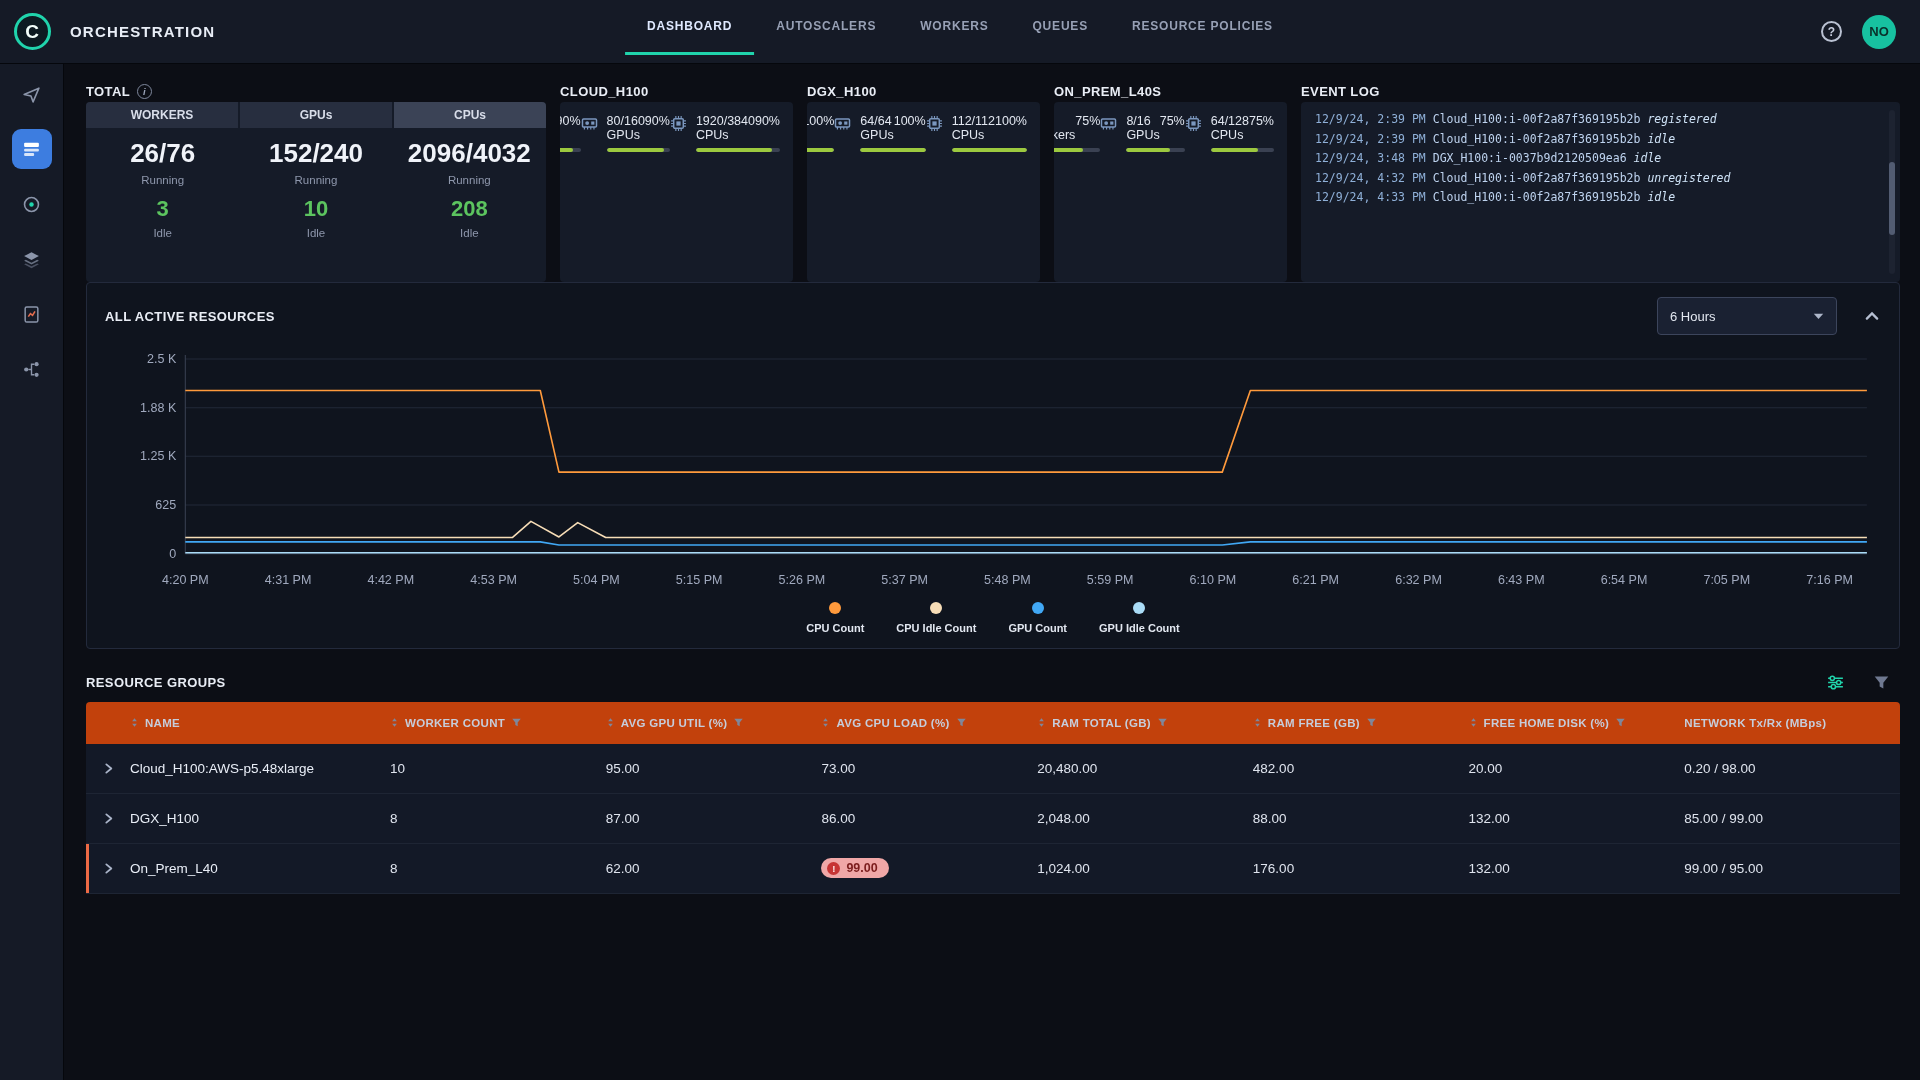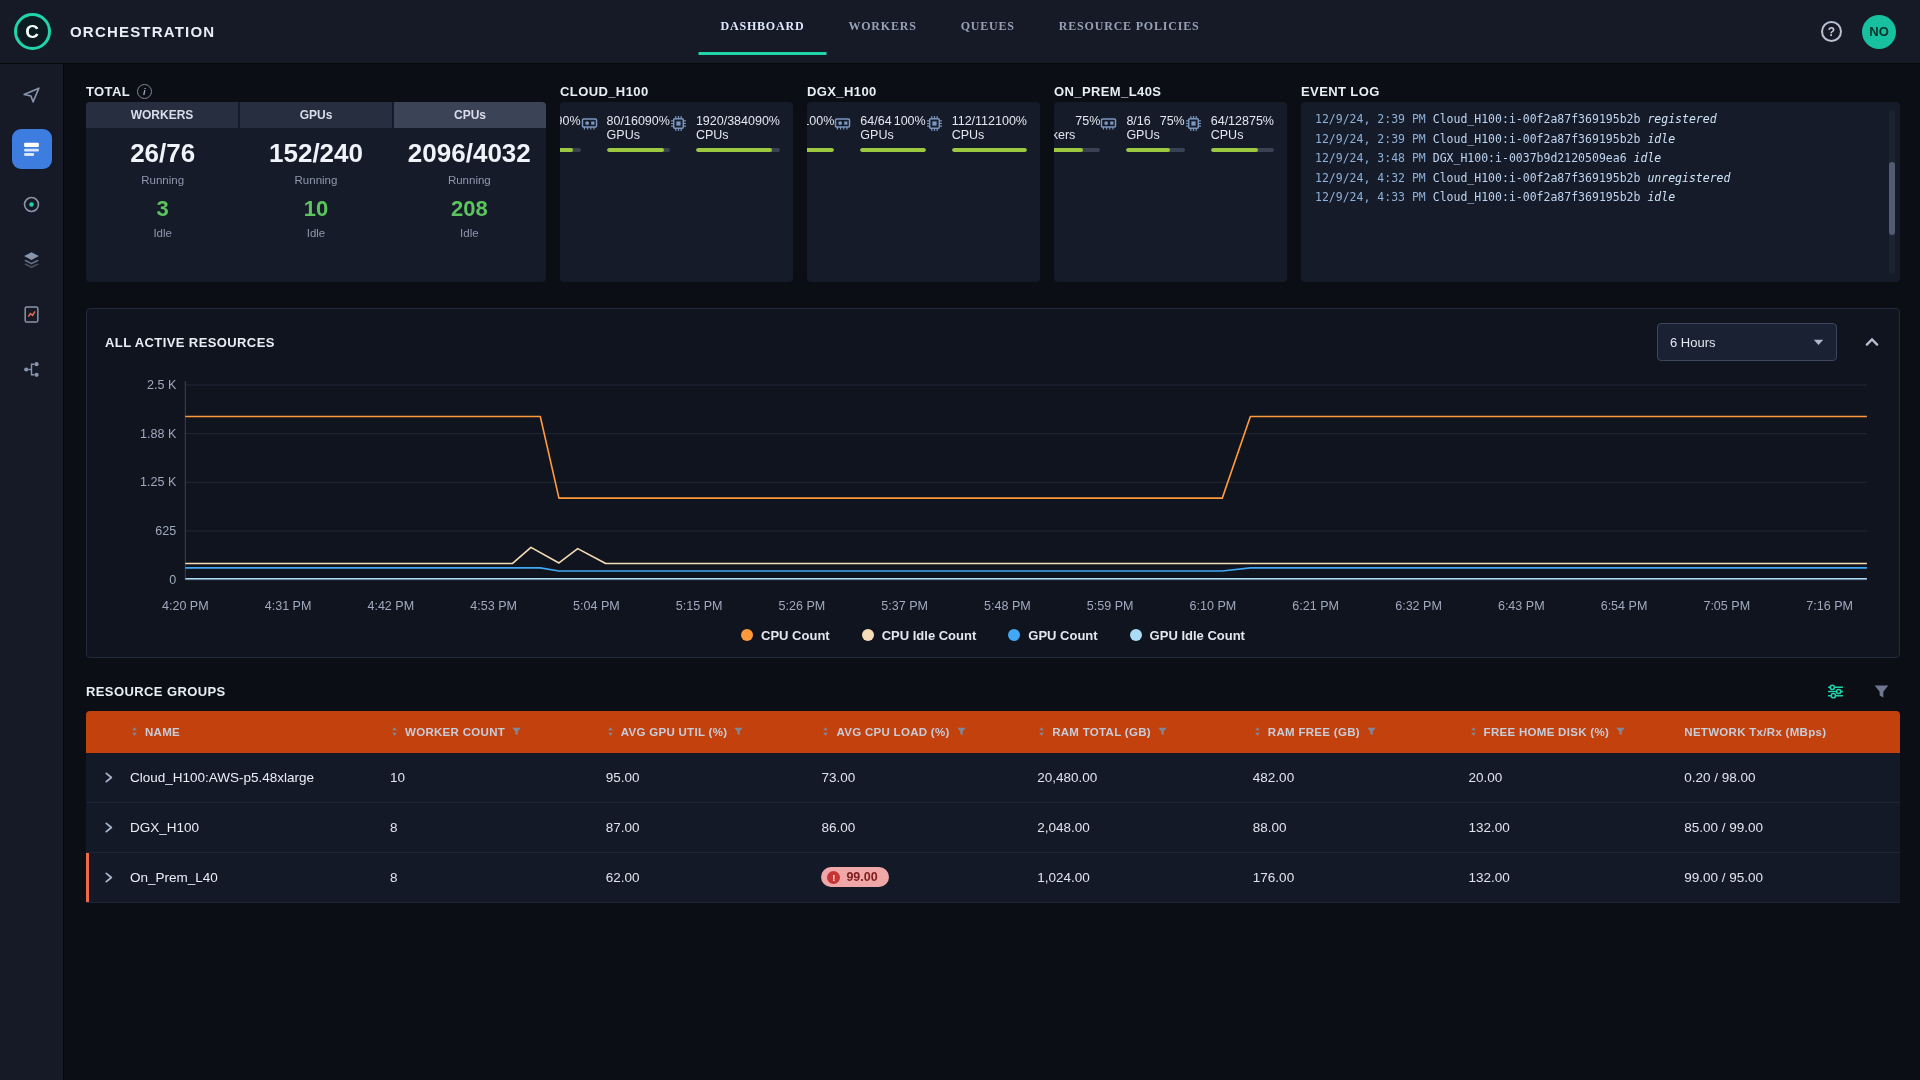--- a/index.html
+++ b/index.html
@@ -6,21 +6,21 @@
   html,body{width:1920px;height:1080px;overflow:hidden;}
   body{
     display:grid;grid-template-columns:64px 1856px;grid-template-rows:64px 1016px;
     background:#0c0e15;color:#dde3ee;font-family:"Liberation Sans",sans-serif;
   }
   
   header.topbar{grid-area:1/1/2/3;display:flex;align-items:stretch;background:#151a26;border-bottom:1px solid #05070c;position:relative;z-index:2;}
   .logo-wrap{width:64px;display:flex;align-items:center;justify-content:center;}
   .logo{width:37px;height:37px;border-radius:50%;border:3px solid #20d4ac;background:#0d1b22;display:flex;align-items:center;justify-content:center;font-weight:bold;font-size:19px;color:#f2fffb;cursor:pointer;}
   .app-title{display:flex;align-items:center;font-size:15px;font-weight:bold;letter-spacing:1.2px;color:#e8edf6;margin-left:6px;}
-  .nav-tabs{position:absolute;left:50%;top:0;bottom:8px;transform:translateX(-50%);display:flex;font-family:Liberation Serif, serif;}
+  .nav-tabs{position:absolute;left:50%;top:0;bottom:8px;transform:translateX(-50%);display:flex;}
   .nav-tab{display:flex;align-items:center;padding:0 22px;font-size:12px;font-weight:bold;letter-spacing:.8px;color:#97a0b5;border-bottom:3px solid transparent;cursor:pointer;white-space:nowrap;}
   .nav-tab.active{color:#dfe9ff;border-bottom-color:#20d4ac;}
   .topbar-right{margin-left:auto;display:flex;align-items:center;gap:20px;padding-right:24px;}
   .help-icon{width:21px;height:21px;border-radius:50%;border:2px solid #b9c1d2;color:#c6cdde;font-size:12px;font-weight:bold;display:flex;align-items:center;justify-content:center;cursor:pointer;}
   .avatar{width:34px;height:34px;border-radius:50%;background:#17c1a0;color:#0a2f2a;font-size:13px;font-weight:bold;display:flex;align-items:center;justify-content:center;cursor:pointer;}
   
   aside.sidebar{grid-area:2/1/3/2;background:#151a26;border-right:1px solid #05070c;display:flex;flex-direction:column;align-items:center;padding-top:10px;gap:15px;}
   .side-item{width:40px;height:40px;border-radius:9px;display:flex;align-items:center;justify-content:center;color:#8b95aa;cursor:pointer;}
   .side-item.active{background:#3d7de0;color:#ffffff;}
   .icon16 svg{display:block;}
@@ -54,30 +54,30 @@
   .bar-fill{height:100%;background:#9cc93f;border-radius:2px;}
   
   .log-box{padding:8px 20px 8px 14px;position:relative;}
   .log-line{font-family:"DejaVu Sans Mono",monospace;font-size:11.5px;line-height:19.5px;white-space:nowrap;overflow:hidden;}
   .log-time{color:#8fb0d8;}
   .log-source{color:#bed3ef;}
   .log-status{color:#cfe3f7;font-style:italic;}
   .log-scrollbar{position:absolute;right:5px;top:8px;bottom:8px;width:6px;background:#1d2331;border-radius:3px;}
   .log-thumb{position:absolute;left:0;right:0;top:32%;height:44%;background:#525c72;border-radius:3px;cursor:pointer;}
   
-  .chart-panel{margin-top:26px;background:#0f141e;border:1px solid #232a3c;border-radius:4px;padding:14px 18px 8px;}
+  .chart-panel{background:#0f141e;border:1px solid #232a3c;border-radius:4px;padding:14px 18px 8px;}
   .chart-header{display:flex;align-items:center;}
   .chart-title{font-size:13px;font-weight:bold;letter-spacing:.4px;color:#e9edf5;}
   .time-range{margin-left:auto;width:180px;height:38px;background:#1a2132;border:1px solid #3c455c;border-radius:4px;display:flex;align-items:center;justify-content:space-between;padding:0 12px;font-size:13px;color:#e2e7f0;cursor:pointer;}
   .caret-down{color:#aeb7ca;display:flex;}
   .collapse-chevron{margin-left:26px;color:#b6bfd2;cursor:pointer;display:flex;}
   .chart-svg{width:100%;display:block;margin-top:10px;}
   .tick{fill:#a0a9be;font-size:12.5px;font-family:"Liberation Sans",sans-serif;}
   .legend{display:flex;justify-content:center;gap:32px;margin:4px 0 6px;}
-  .legend-item{display:flex;align-items:center;gap:8px;font-size:13px;font-weight:bold;color:#e2e7f0;cursor:pointer;}
+  .legend-item{display:flex;align-items:center;gap:8px;font-size:11px;font-weight:bold;color:#e2e7f0;cursor:pointer;flex-direction:column;}
   .legend-dot{width:12px;height:12px;border-radius:50%;}
   
   .groups-section{margin-top:24px;}
   .groups-header{display:flex;align-items:center;justify-content:flex-end;}
   .groups-title{font-size:13px;font-weight:bold;letter-spacing:.4px;color:#e9edf5;}
   .groups-icons{margin-left:auto;display:flex;gap:28px;align-items:center;padding-right:10px;}
   .col-settings-icon{color:#20d4ac;cursor:pointer;display:flex;}
   .groups-filter-icon{color:#6f7890;cursor:pointer;display:flex;}
   .rg-table{margin-top:10px;}
   .rg-head{display:grid;grid-template-columns:44px 260px repeat(7,1fr);background:#c2410c;height:42px;align-items:center;border-radius:4px 4px 0 0;}
@@ -93,20 +93,21 @@
 </head>
 <body>
 
 <header class="topbar">
   <div class="logo-wrap">
     <div class="logo">C</div>
   </div>
   <div class="app-title">ORCHESTRATION</div>
   <nav class="nav-tabs">
       <div class="nav-tab active">DASHBOARD</div>
+      <div class="nav-tab">AUTOSCALERS</div>
       <div class="nav-tab">WORKERS</div>
       <div class="nav-tab">QUEUES</div>
       <div class="nav-tab">RESOURCE POLICIES</div>
     </nav>
   <div class="topbar-right">
     <div class="help-icon">?</div>
     <div class="avatar">NO</div>
   </div>
 </header>
 

